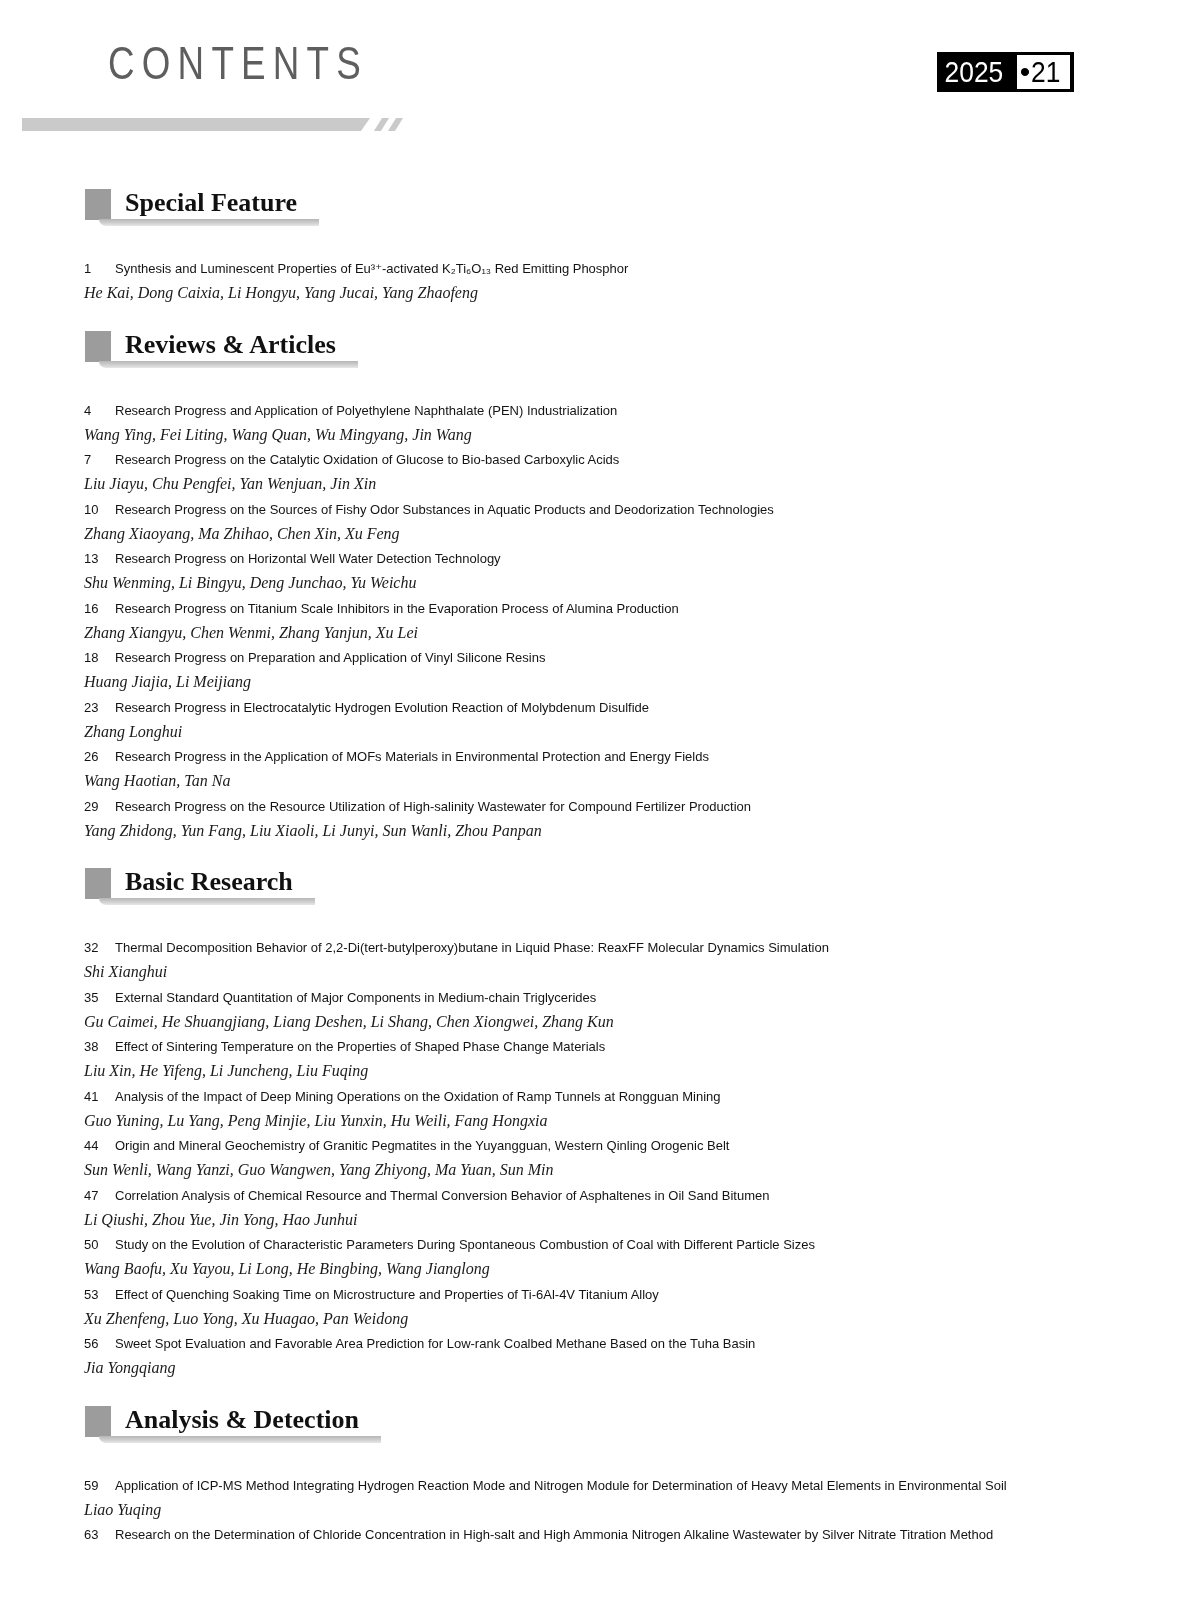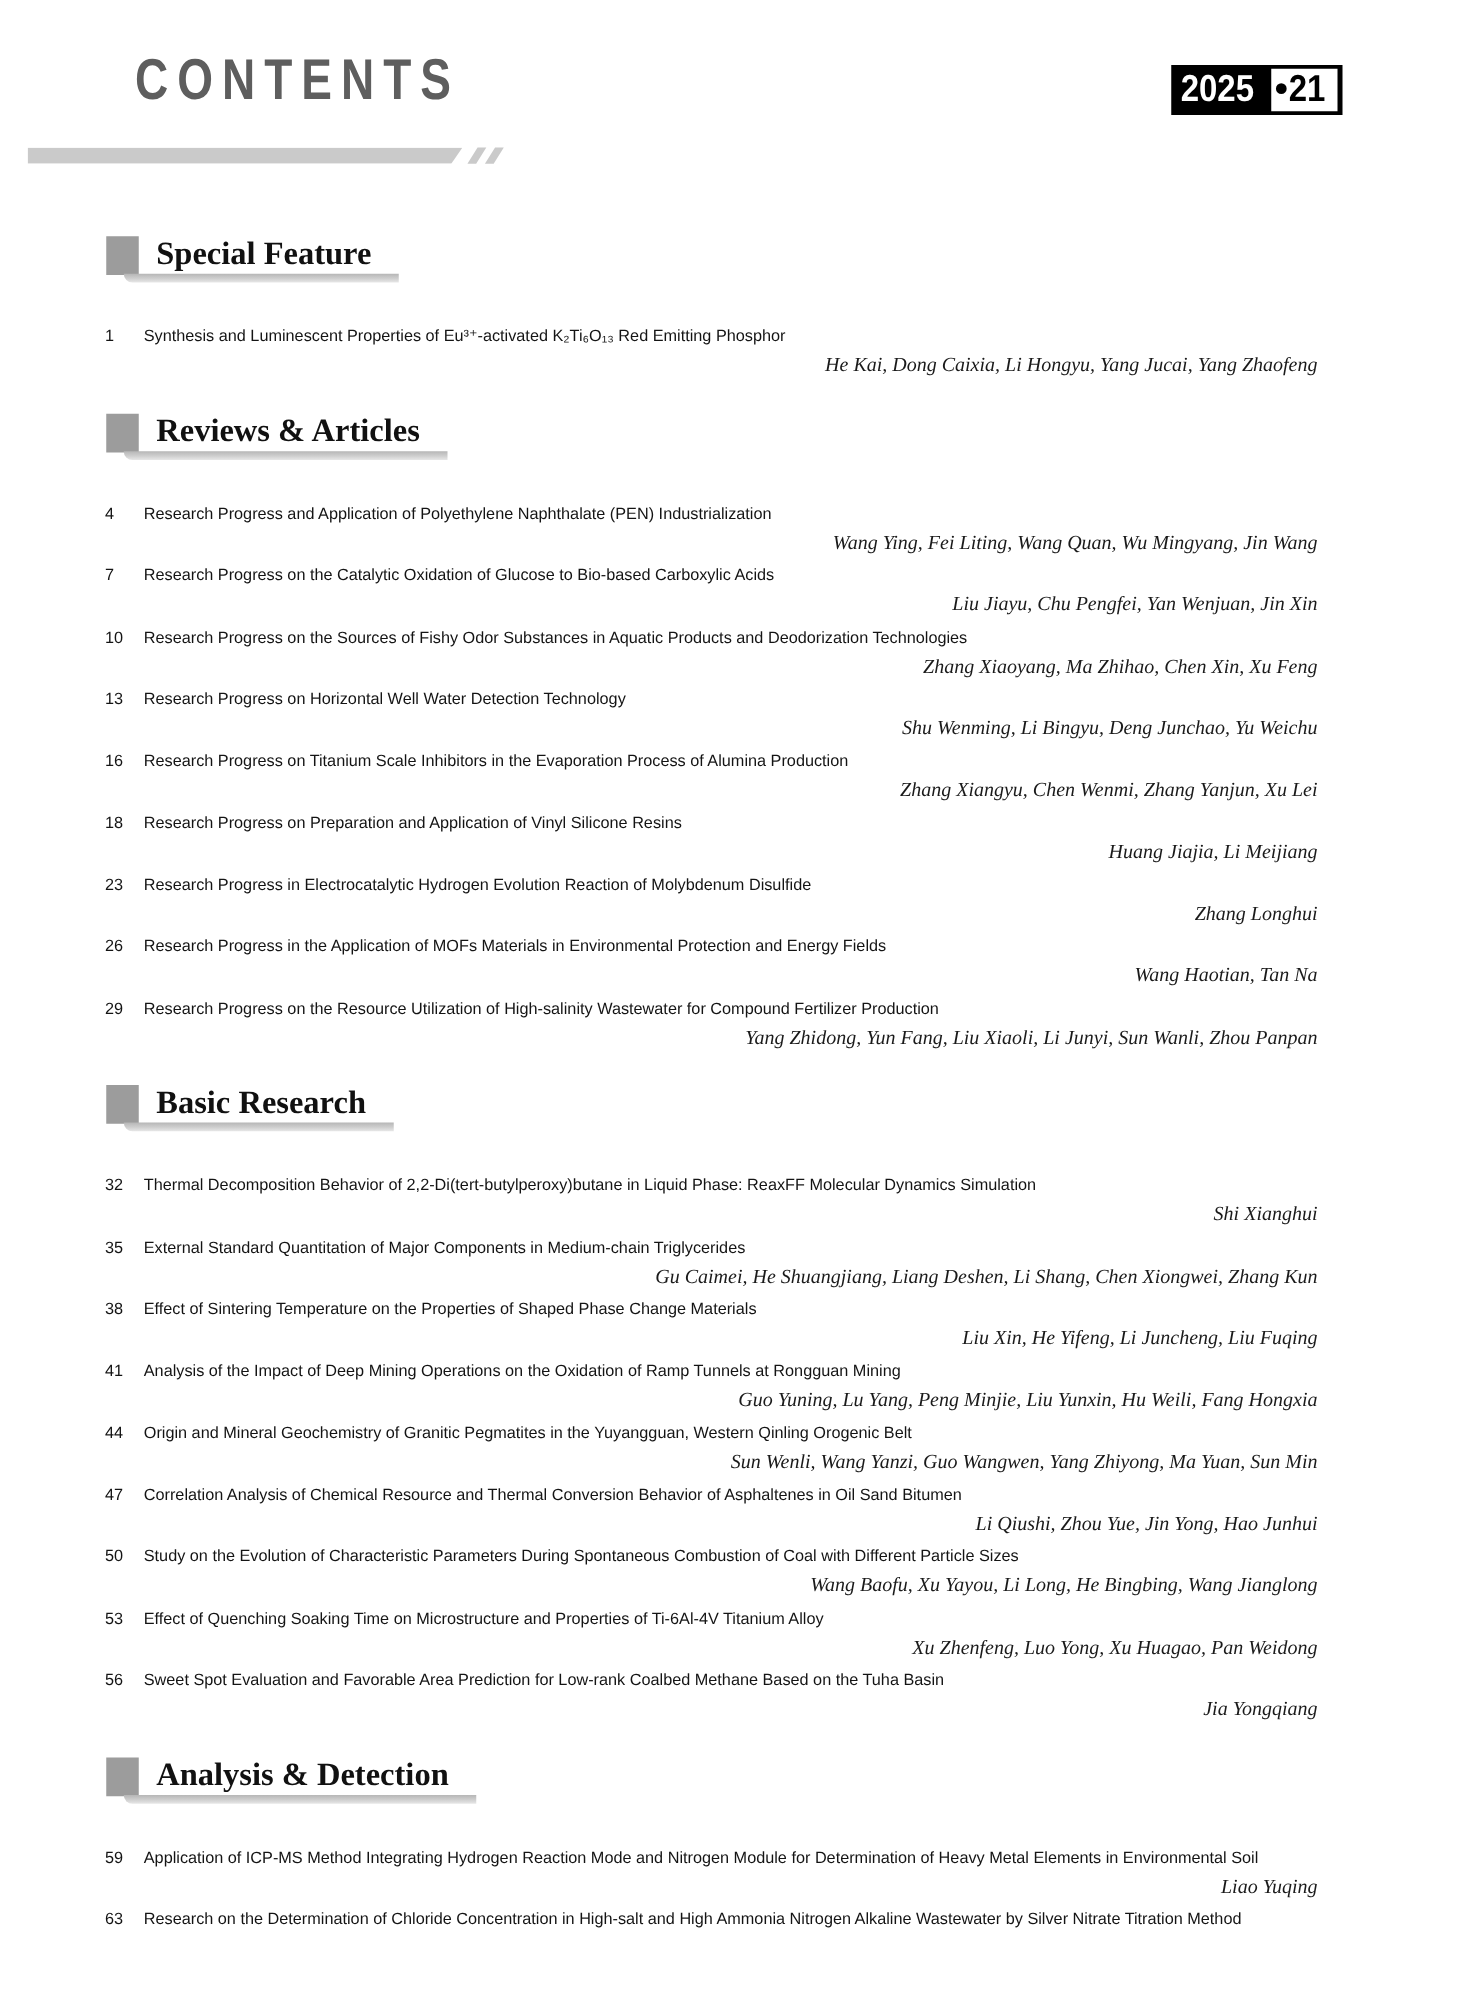--- a/index.html
+++ b/index.html
@@ -3,21 +3,21 @@
 <meta charset="utf-8">
 <style>
   html,body { margin:0; padding:0; background:#ffffff; }
   .page {
     position:relative; width:1178px; height:1600px; margin:0 auto;
     background:#ffffff; overflow:hidden;
     font-family:"Liberation Sans","DejaVu Sans",sans-serif; color:#1c1c1c;
   }
 
   
-  .masthead { position:relative; height:140px;font-weight:bold; }
+  .masthead { position:relative; height:140px; }
   .contents-title {
     position:absolute; left:108px; top:36px;
     font-size:46px; letter-spacing:9px; color:#5e5e5e;
     transform:scaleX(0.80); transform-origin:left top;
     font-family:"Liberation Sans","DejaVu Sans",sans-serif;
     white-space:nowrap;
   }
   .issue-badge {
     position:absolute; left:937px; top:52px; height:40px;
     background:#000; display:flex; align-items:center;
@@ -69,21 +69,21 @@
     border-radius:0 0 0 7px;
   }
 
   .entry { margin:0 0 1px 0; }
   .entry-title {
     margin:0; font-size:13px; line-height:27px; color:#141414;
     text-align:justify;
   }
   .entry-num { display:inline-block; min-width:31px; }
   .entry-authors {
-    margin:0; text-align:right;
+    margin:0; text-align:left;
     font-family:"Liberation Serif","DejaVu Serif",serif; font-style:italic;
     font-size:16px; line-height:21.5px; color:#1a1a1a;
   }
 </style>
 </head>
 <body>
 
 <div class="page">
 
   <div class="masthead">

